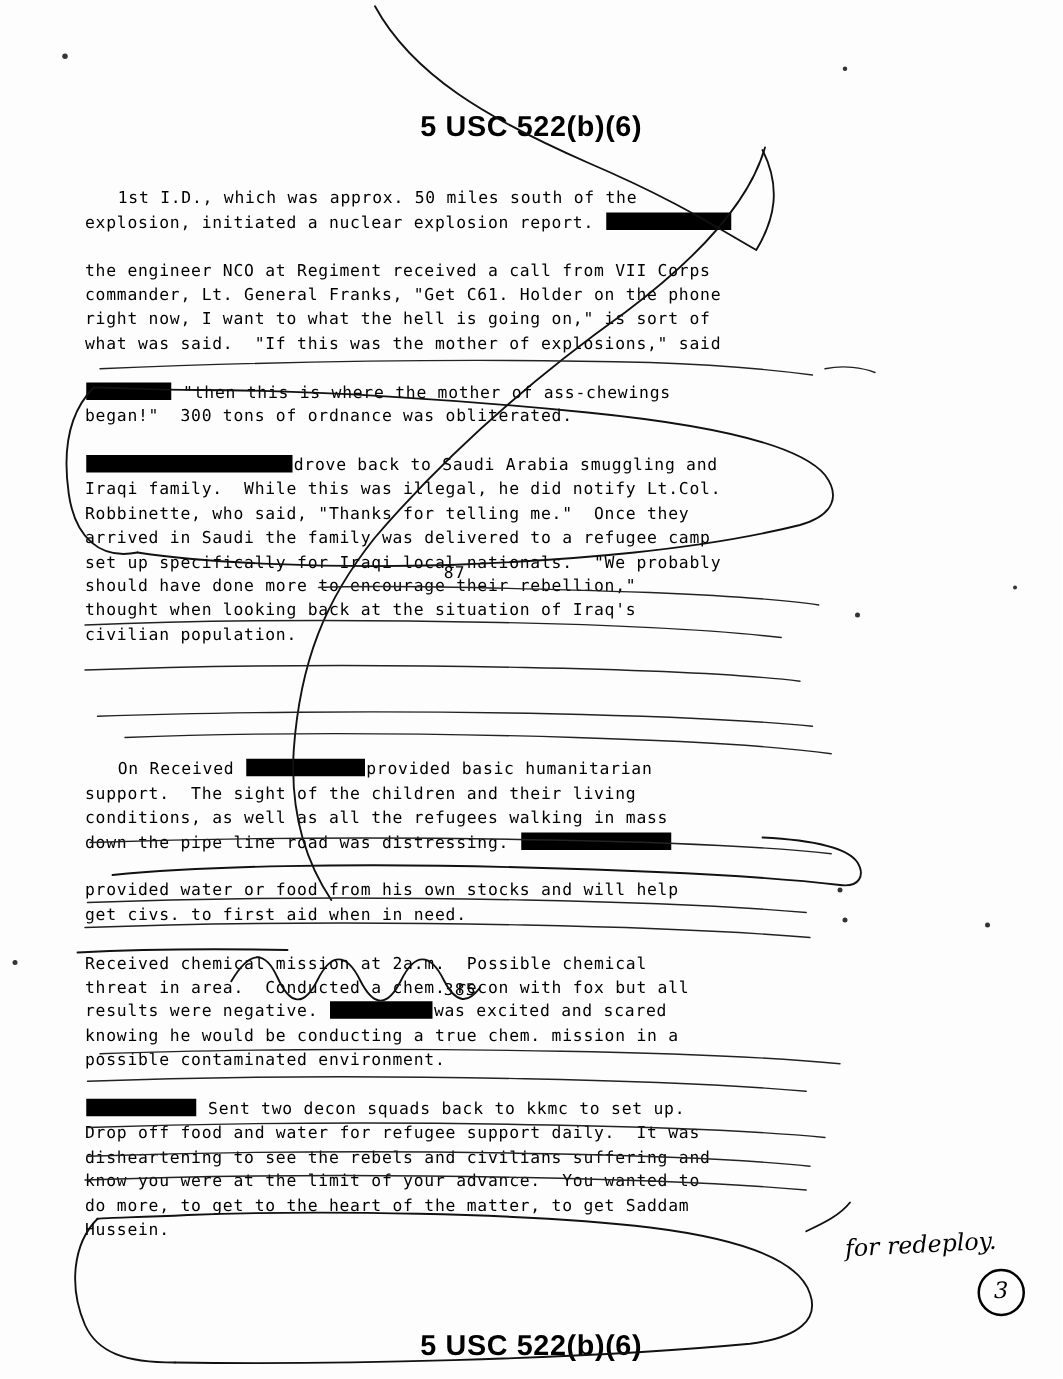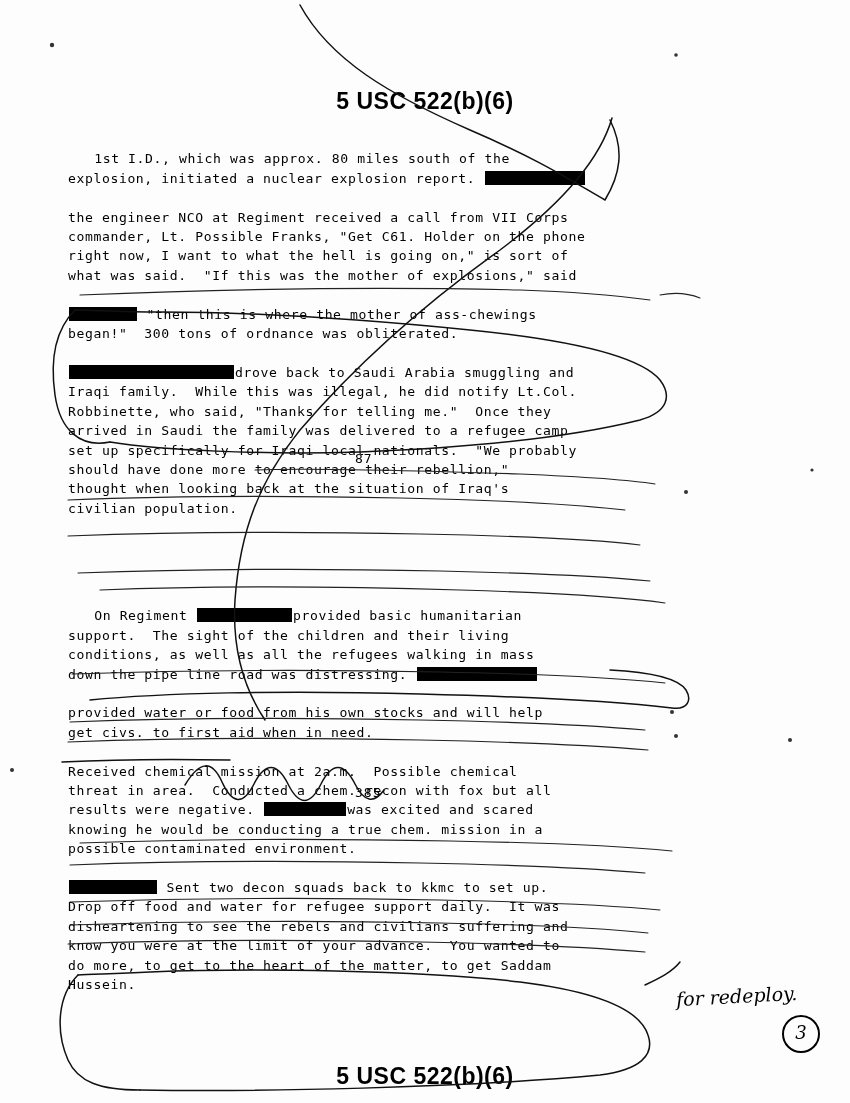--- a/index.html
+++ b/index.html
@@ -97,39 +97,39 @@
   .speck { fill: #333; }
 </style>
 </head>
 <body>
 
 <div class="page">
 
   <div class="header-stamp">5 USC 522(b)(6)</div>
 
   <div class="body-text">
-<div class="para"><span class="indent"></span><span>1st I.D., which was approx. 80 miles south of the
+<div class="para"><span class="indent"></span><span>1st I.D., which was approx. 50 miles south of the
 explosion, initiated a nuclear explosion report.</span> <span class="redact" style="width:100px"></span></div>
 <div class="para"><span>the engineer NCO at Regiment received a call from VII Corps
-commander, Lt. Possible Franks, "Get C61. Holder on the phone
+commander, Lt. General Franks, "Get C61. Holder on the phone
 right now, I want to what the hell is going on," is sort of
 what was said.  "If this was the mother of explosions," said</span></div>
 <div class="para"><span class="redact" style="width:68px"></span> <span>"then this is where the mother of ass-chewings
 began!"  300 tons of ordnance was obliterated.</span></div>
 <div class="para"><span class="redact" style="width:165px"></span><span>drove back to Saudi Arabia smuggling and
 Iraqi family.  While this was illegal, he did notify Lt.Col.
 Robbinette, who said, "Thanks for telling me."  Once they
 arrived in Saudi the family was delivered to a refugee camp
 set up specifically for Iraqi local nationals.  "We probably
 should have done more to encourage their rebellion,"
 thought when looking back at the situation of Iraq's
 civilian population.</span></div>
 <div class="para"></div>
 <div style="height:30px"></div>
-<div class="para"><span class="indent"></span><span>On Regiment</span> <span class="redact" style="width:95px"></span><span>provided basic humanitarian
+<div class="para"><span class="indent"></span><span>On Received</span> <span class="redact" style="width:95px"></span><span>provided basic humanitarian
 support.  The sight of the children and their living
 conditions, as well as all the refugees walking in mass
 down the pipe line road was distressing.</span> <span class="redact" style="width:120px"></span></div>
 <div class="para"><span>provided water or food from his own stocks and will help
 get civs. to first aid when in need.</span></div>
 <div class="para"><span>Received chemical mission at 2a.m.  Possible chemical
 threat in area.  Conducted a chem. recon with fox but all
 results were negative.</span> <span class="redact" style="width:82px"></span><span>was excited and scared
 knowing he would be conducting a true chem. mission in a
 possible contaminated environment.</span></div>

